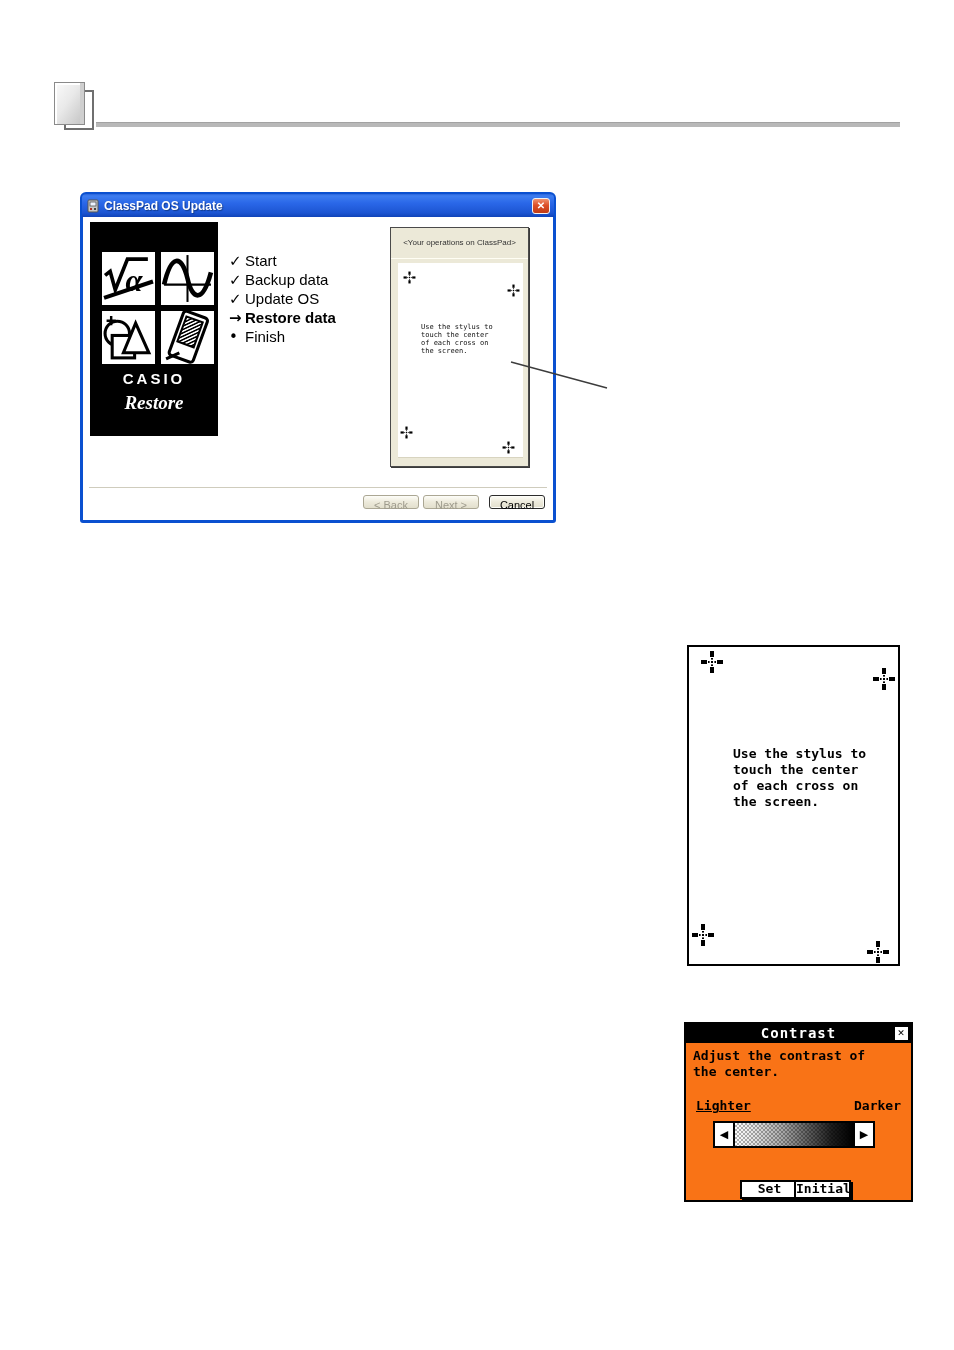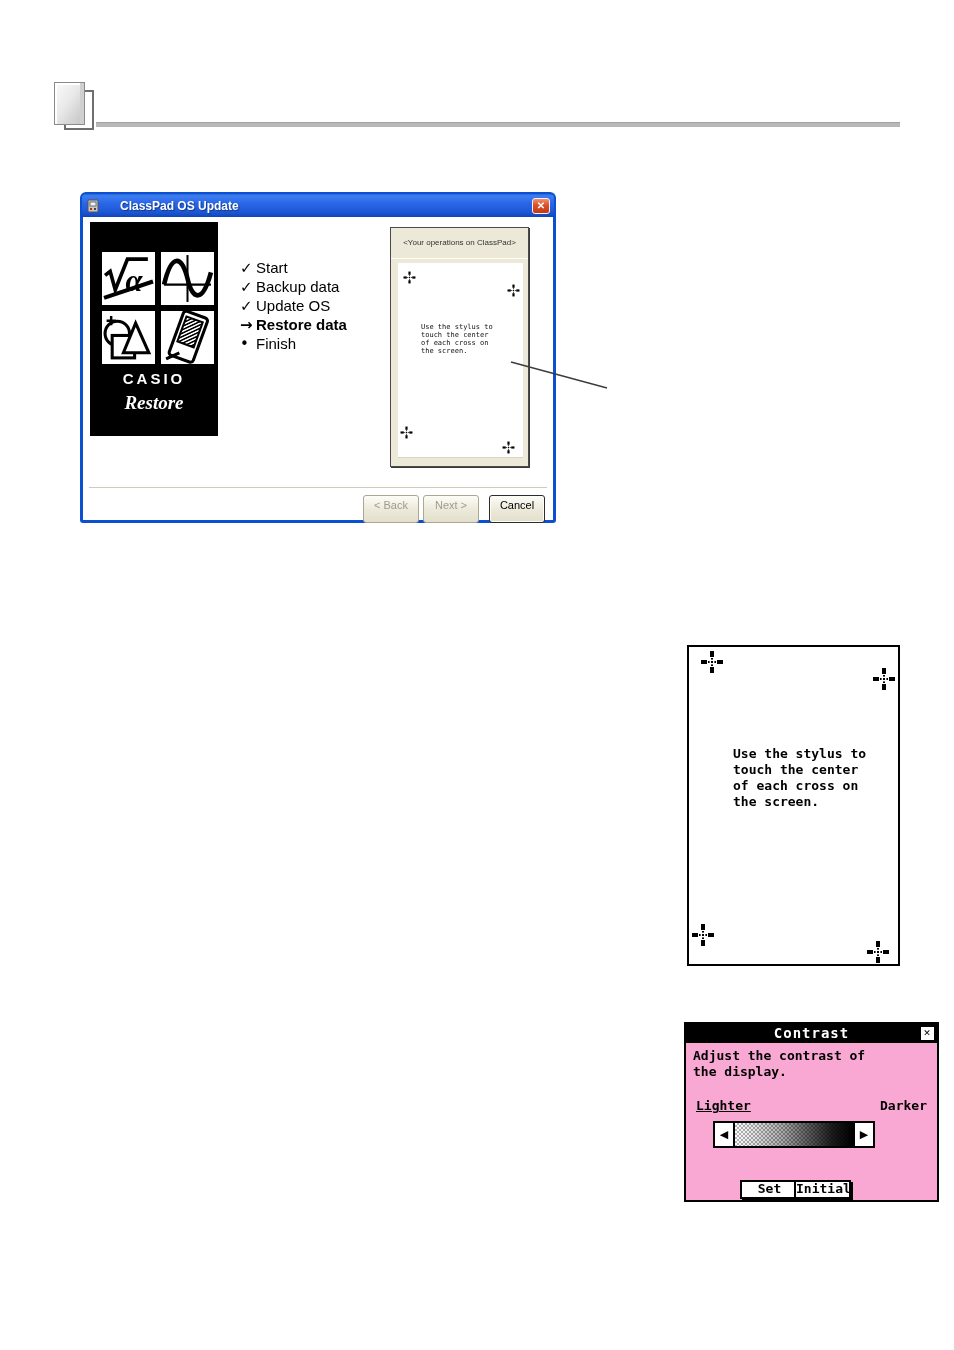--- a/index.html
+++ b/index.html
@@ -18,79 +18,79 @@
     border:1px solid #8a8a8a; box-shadow:inset -4px 0 0 #cfcfcf, inset 2px 2px 0 #ffffff; }
   .header-rule { left:96px; top:122px; width:804px; height:5px; background:#b8b8b8; border-top:1px solid #a2a2a2; }
 
   
   .xp-window { left:80px; top:192px; width:476px; height:331px;
     border:3px solid #0a50d0; border-radius:6px 6px 3px 3px; background:#fff; }
   .xp-titlebar { position:absolute; left:-1px; top:-1px; right:-1px; height:23px;
     border-radius:4px 4px 0 0;
     background:linear-gradient(180deg,#2a63d8 0%,#3d7df0 8%,#2a67e8 40%,#1c55d2 82%,#1043b8 100%);
     display:flex; align-items:center; padding:0 4px; }
-  .xp-title { color:#fff; font-size:12px; font-weight:bold; text-shadow:1px 1px 1px #123a8a; margin-left:20px; }
+  .xp-title { color:#fff; font-size:12px; font-weight:bold; text-shadow:1px 1px 1px #123a8a; margin-left:4px; }
   .xp-close { margin-left:auto; width:18px; height:16px; border-radius:3px; border:1px solid #f2f2f2;
     background:linear-gradient(180deg,#f0926f 0%,#dd4f28 45%,#c03a14 100%);
     color:#fff; font-size:10px; font-weight:bold; line-height:14px; text-align:center; cursor:pointer; }
   .xp-body { position:absolute; left:0; top:22px; right:0; bottom:0; background:#fff; }
 
   
   .logo-panel { left:7px; top:5px; width:128px; height:214px; background:#000; }
   .logo-grid { position:absolute; left:12px; top:30px; width:112px; height:112px;
     display:grid; grid-template-columns:53px 53px; grid-template-rows:53px 53px; gap:6px; }
   .tile { background:#fff; overflow:hidden; }
   .logo-brand { position:absolute; left:0; right:0; top:148px; text-align:center;
     color:#fff; font-weight:bold; font-size:15px; letter-spacing:3px; }
   .logo-product { position:absolute; left:0; right:0; top:170px; text-align:center;
     color:#fff; font-weight:bold; font-style:italic; font-size:19px; font-family:"Liberation Serif", serif; }
 
   
-  .steps { left:146px; top:42px; width:150px;margin-left:11px; }
+  .steps { left:146px; top:35px; width:150px; }
   .step { height:19px; font-size:15px; color:#000; white-space:nowrap; }
   .step .mk { display:inline-block; width:16px; font-family:"DejaVu Sans", sans-serif; }
   .step.bold { font-weight:bold; }
 
   
   .ops-panel { left:307px; top:10px; width:139px; height:240px; background:#ece9d8;
     border:1px solid #4a4a4a; box-shadow:1px 1px 0 #3a3a3a; }
   .ops-header { position:absolute; left:0; right:0; top:0; height:31px; text-align:center;
     font-size:8px; color:#333; line-height:30px; border-bottom:1px solid #fffef4; }
   .ops-screen { position:absolute; left:7px; top:35px; width:125px; height:194px; background:#fff;
     box-shadow:0 1px 0 #d8d4c0; }
   .mini-text { position:absolute; left:23px; top:60px; font-family:"DejaVu Sans Mono", monospace;
     font-size:7px; line-height:8px; color:#111; white-space:pre; }
 
   
   .xh { position:absolute; }
   .xh svg { display:block; width:100%; height:100%; }
 
   
   .wiz-sep { left:6px; right:6px; top:270px; height:2px; border-top:1px solid #cfccbd; border-bottom:1px solid #ffffff; }
-  .xp-btn { position:absolute; top:278px; width:56px; height:28px; border-radius:3px;
+  .xp-btn { position:absolute; top:278px; width:56px; height:14px; border-radius:3px;
     background:linear-gradient(180deg,#fdfdf8 0%,#edeadb 50%,#e2dfcd 100%);
     border:1px solid #aba794; font-size:11px; color:#9e9b8d; text-align:center; line-height:18px; }
   .xp-btn.enabled { border:1px solid #2c2c2c; color:#000; box-shadow:inset 0 0 0 1px #fdfdf8; font-weight:normal; }
 
   .callout-line { left:505px; top:355px; width:110px; height:40px; pointer-events:none; }
 
   
   .big-screen { left:687px; top:645px; width:213px; height:321px; border:2px solid #000; background:#fff; }
   .big-text { position:absolute; left:44px; top:99px; font-family:"DejaVu Sans Mono", monospace;
     font-weight:bold; font-size:13px; line-height:16px; color:#000; white-space:pre; }
 
   
-  .contrast { left:684px; top:1022px; width:255px; height:180px; border:2px solid #000; background:#fff; }
+  .contrast { left:684px; top:1022px; width:229px; height:180px; border:2px solid #000; background:#fff; }
   .c-titlebar { position:absolute; left:0; top:0; right:0; height:19px; background:#000;
     color:#fff; font-family:"DejaVu Sans Mono", monospace; font-weight:bold; font-size:14px;
     text-align:center; line-height:19px; letter-spacing:1px; }
   .c-close { position:absolute; right:3px; top:3px; width:13px; height:13px; background:#fff;
     color:#000; font-size:9px; font-weight:bold; line-height:13px; text-align:center;
     font-family:"DejaVu Sans", sans-serif; cursor:pointer; }
-  .c-body { position:absolute; left:0; top:19px; right:0; bottom:0; background:#f9a8d4; }
+  .c-body { position:absolute; left:0; top:19px; right:0; bottom:0; background:#f97316; }
   .c-msg { position:absolute; left:7px; top:5px; font-family:"DejaVu Sans Mono", monospace;
     font-weight:bold; font-size:13px; line-height:16px; color:#000; white-space:pre; }
   .c-lighter { position:absolute; left:10px; top:55px; font-family:"DejaVu Sans Mono", monospace; font-weight:bold; font-size:13px;text-decoration:underline; }
   .c-darker  { position:absolute; right:10px; top:55px; font-family:"DejaVu Sans Mono", monospace; font-weight:bold; font-size:13px; }
   .c-slider { position:absolute; left:27px; top:78px; width:162px; height:27px; border:2px solid #000; display:flex; }
   .c-arrow { width:18px; background:#fff; color:#000; font-family:"DejaVu Sans", sans-serif;
     font-size:11px; text-align:center; line-height:23px; cursor:pointer; }
   .c-track { flex:1; border-left:2px solid #000; border-right:2px solid #000;
     background:
       repeating-conic-gradient(rgba(0,0,0,0.30) 0% 25%, transparent 0% 50%) 0 0 / 4px 4px,
@@ -265,21 +265,21 @@
     </div>
   <div class="big-text"><span>Use the stylus to</span><br><span>touch the center</span><br><span>of each cross on</span><br><span>the screen.</span></div>
 </div>
 
 <div class="abs contrast">
   <div class="c-titlebar">
     <span>Contrast</span>
     <div class="c-close">✕</div>
   </div>
   <div class="c-body">
-    <div class="c-msg"><span>Adjust the contrast of</span><br><span>the display.</span></div>
+    <div class="c-msg"><span>Adjust the contrast of</span><br><span>the center.</span></div>
     <div class="c-lighter">Lighter</div>
     <div class="c-darker">Darker</div>
     <div class="c-slider">
       <div class="c-arrow">◀</div>
       <div class="c-track"></div>
       <div class="c-arrow">▶</div>
     </div>
     <div class="c-btn c-set">Set</div>
     <div class="c-btn c-initial">Initial</div>
   </div>

